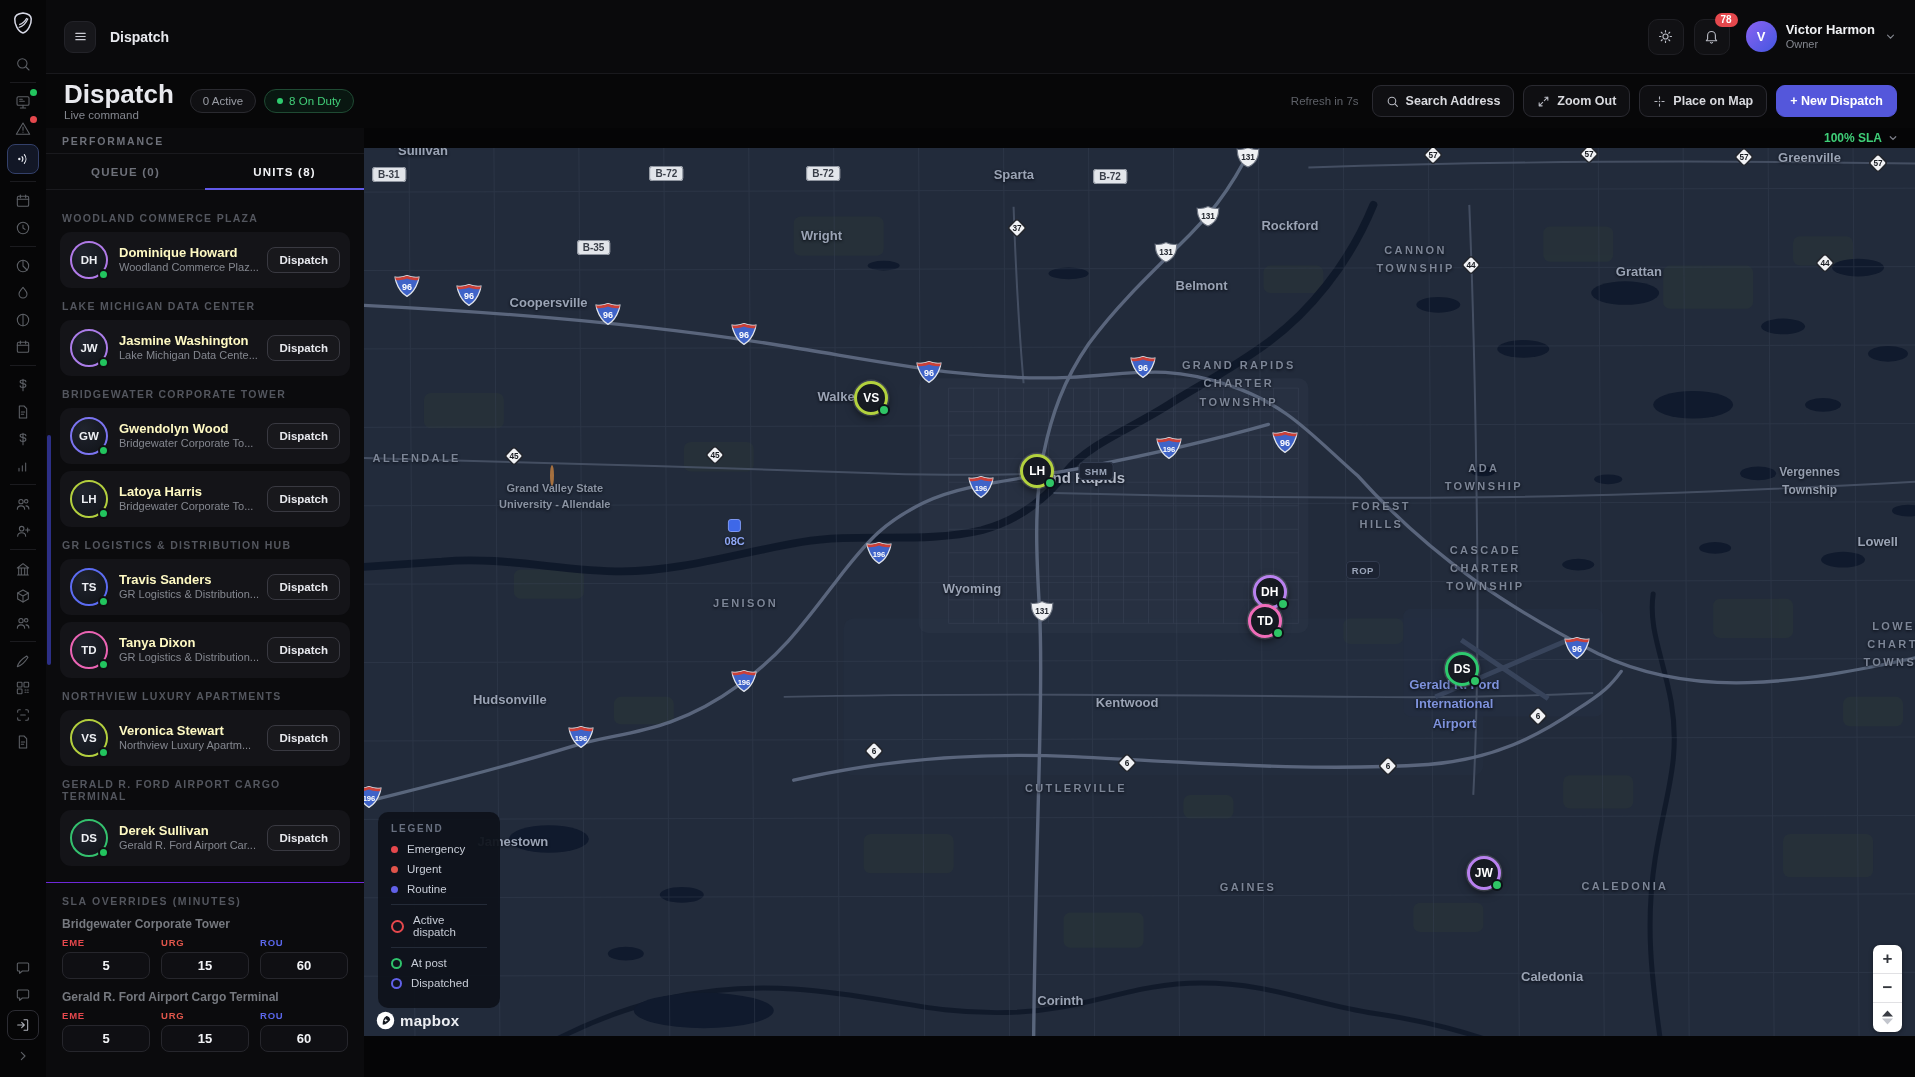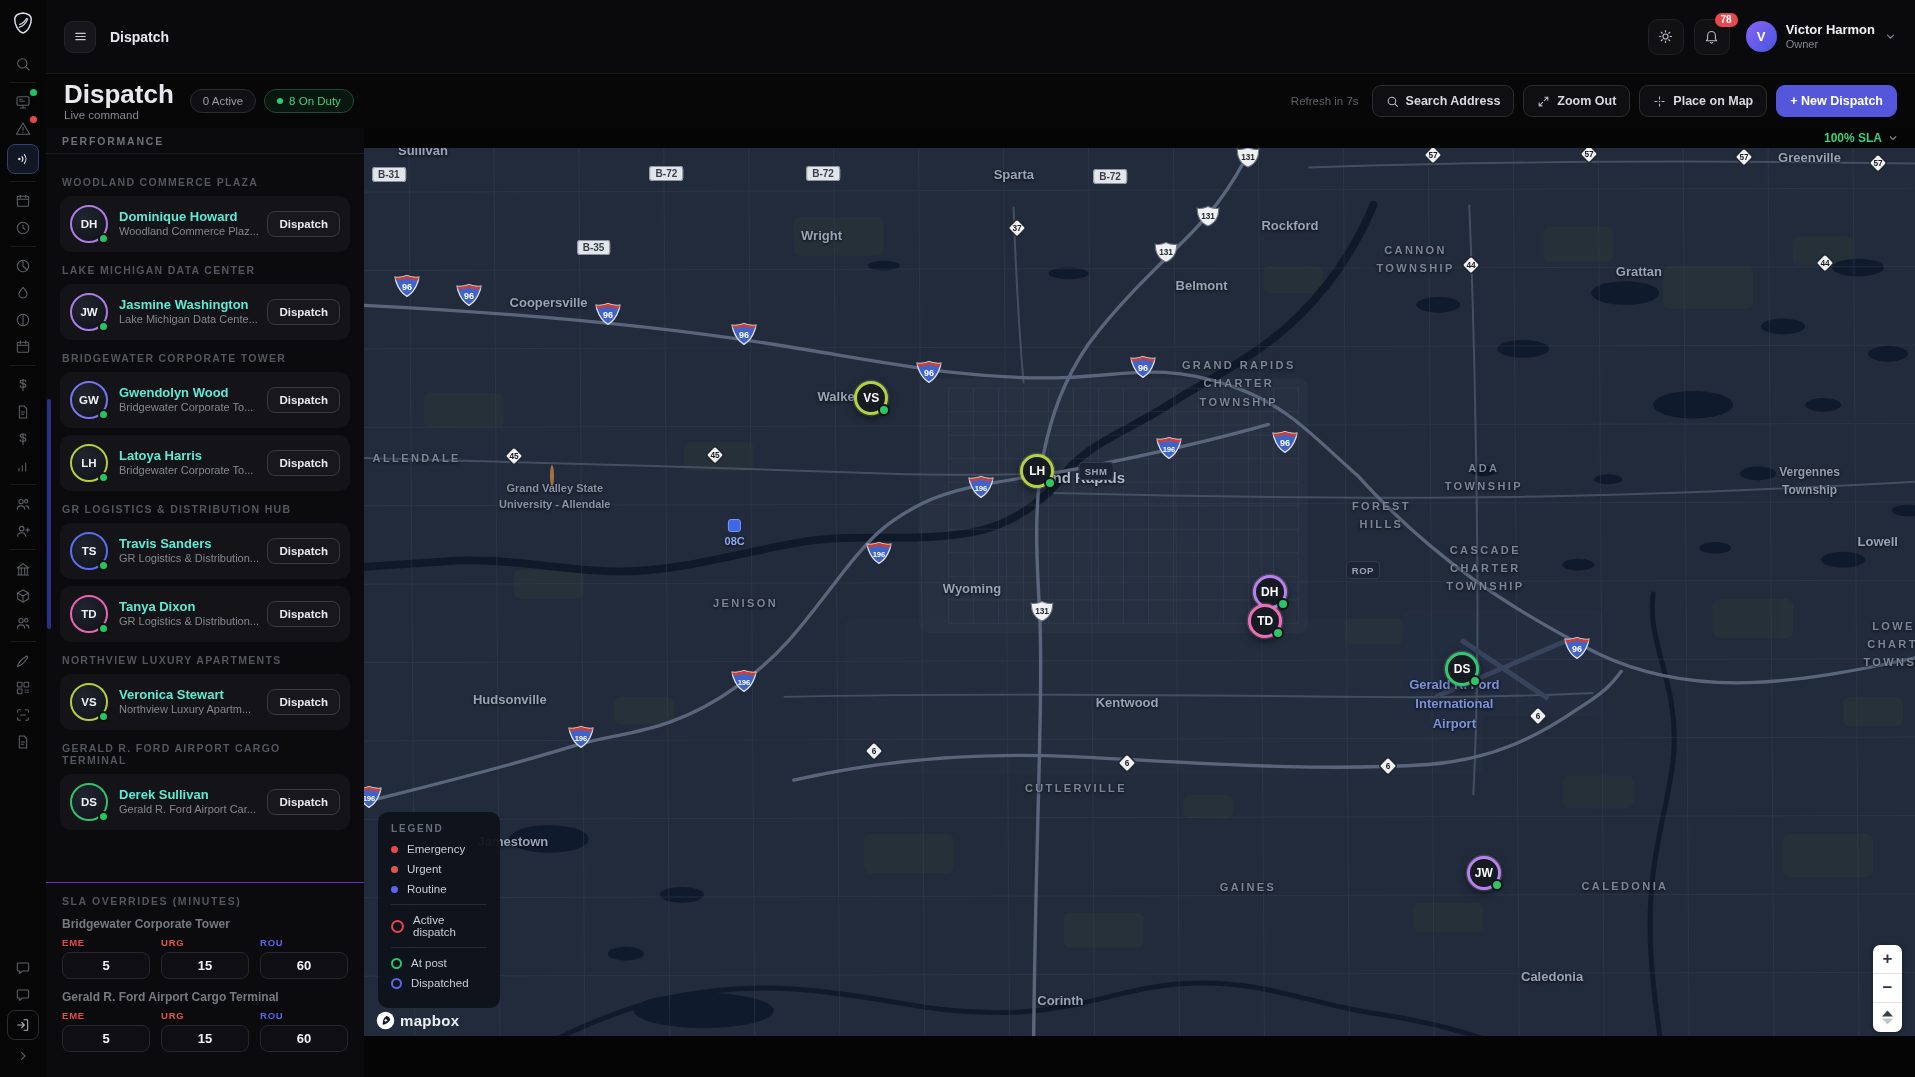--- a/index.html
+++ b/index.html
@@ -76,21 +76,21 @@
   .group-h{font-size:10.5px;font-weight:700;letter-spacing:1.3px;color:#53565e;margin:12px 2px 8px}
   .group-h:first-child{margin-top:4px}
   .unit-card{background:#141418;border-radius:11px;padding:9px 10px;display:flex;align-items:center;gap:11px;
     margin-bottom:7px}
   .uavatar{width:38px;height:38px;border-radius:50%;border:2.5px solid #888;position:relative;flex:none;
     background:radial-gradient(circle at 35% 30%,#20242e,#101318);display:flex;align-items:center;justify-content:center}
   .uavatar span{font-size:11.5px;font-weight:700;color:#eef0f4}
   .udot{position:absolute;right:-3px;bottom:-3px;width:11px;height:11px;border-radius:50%;background:#22c55e;
     border:2.5px solid #101013}
   .uinfo{flex:1;min-width:0;line-height:1.25}
-  .uname{font-size:13px;font-weight:700;color:#5eead4;white-space:nowrap}
+  .uname{font-size:13px;font-weight:700;color:#fef9c3;white-space:nowrap}
   .uloc{font-size:11px;color:#84878f;white-space:nowrap}
   .ubtn{background:rgba(255,255,255,.02);border:1px solid #393941;color:#e8e9ee;font-size:11.5px;font-weight:600;
     border-radius:8px;padding:6px 11px;cursor:pointer;font-family:inherit;flex:none}
 
   .sla{border-top:1px solid #6d28d9;padding:12px 16px 14px;flex:none}
   .sla-title{font-size:10.5px;font-weight:700;letter-spacing:1.6px;color:#53565e;margin-bottom:10px}
   .sla-group{margin-bottom:11px}
   .sla-site{font-size:12px;font-weight:700;color:#76797f;margin-bottom:6px}
   .sla-row{display:grid;grid-template-columns:1fr 1fr 1fr;gap:11px}
   .sla-field label{display:block;font-size:9.5px;font-weight:700;letter-spacing:.8px;margin-bottom:4px}
@@ -405,20 +405,24 @@
           <span>Place on Map</span>
         </button>
         <button class="ph-btn primary">+ New Dispatch</button>
       </div>
     </div>
 
     <div class="content">
 
       <aside class="panel">
         <div class="perf">PERFORMANCE</div>
+        <div class="tabs" id="panel-tabs">
+            <div class="tab">QUEUE (0)</div>
+            <div class="tab active">UNITS (8)</div>
+          </div>
         <div class="units" id="units-list">
           <div class="scrollbar"></div>
         <div class="group-h">WOODLAND COMMERCE PLAZA</div>
             <div class="unit-card">
               <div class="uavatar" style="border-color:#b07ae8">
                 <span>DH</span>
                 <i class="udot"></i>
               </div>
     <div class="uinfo">
       <div class="uname">Dominique Howard</div>

